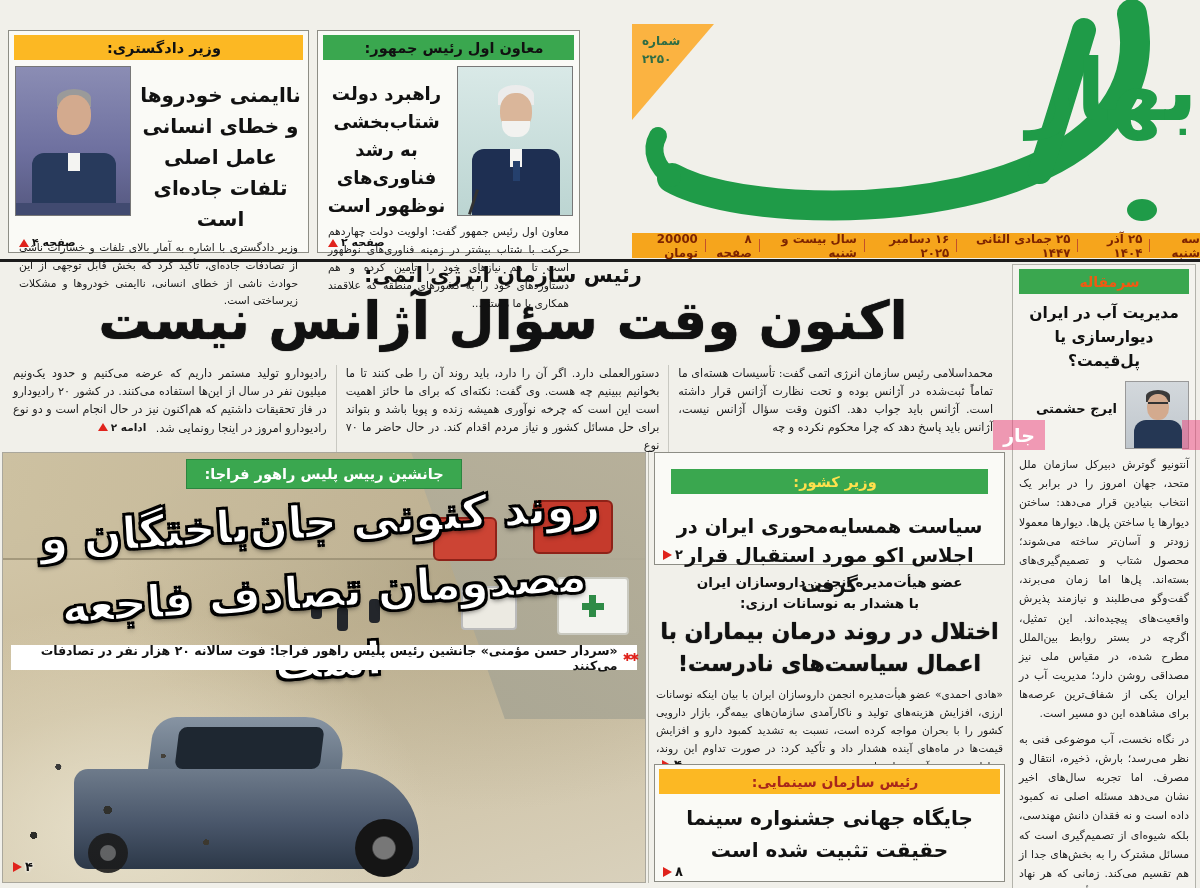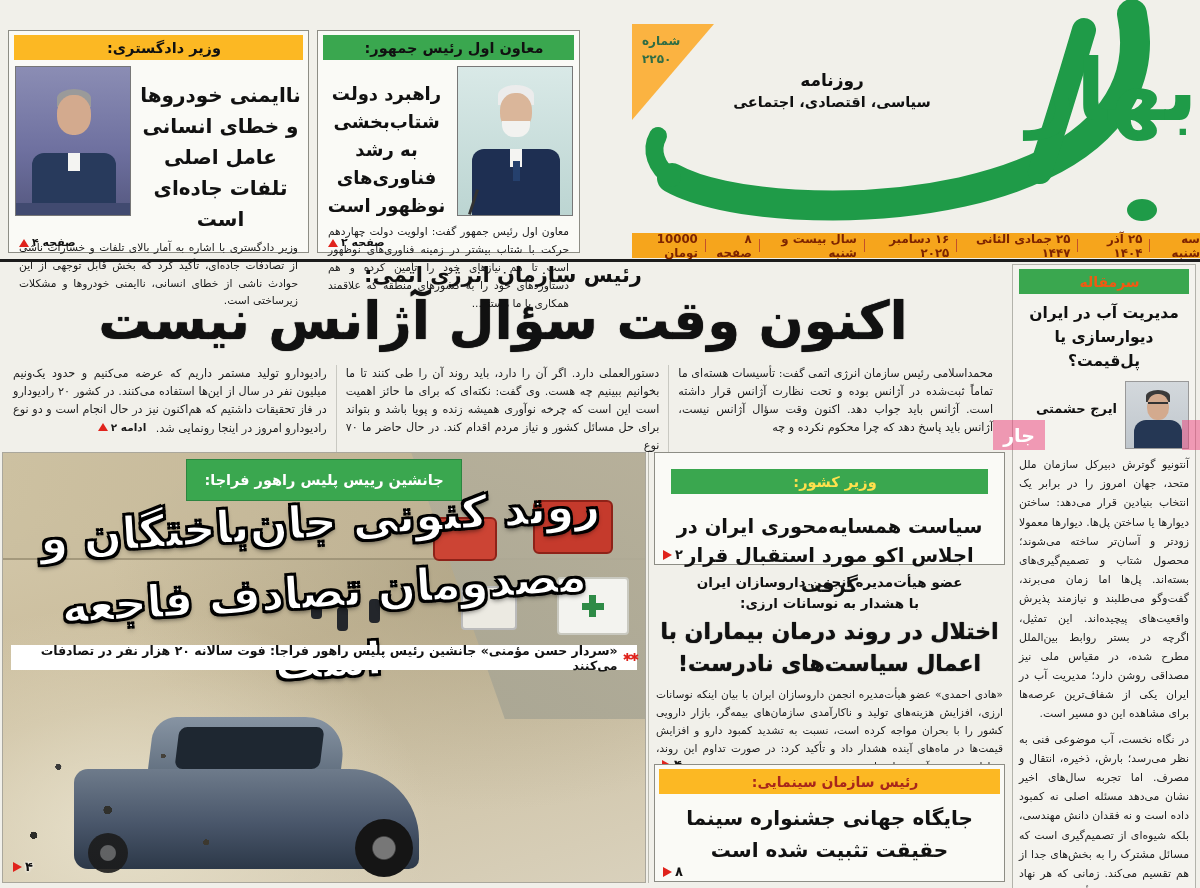--- a/index.html
+++ b/index.html
@@ -77,21 +77,21 @@
   .ph-car .roof { position:absolute; top:0; left:22%; width:56%; height:72px; background:linear-gradient(#8794a3,#586676); border-radius:22px 42px 0 0; transform:skewX(-7deg); }
   .ph-car .win { position:absolute; top:10px; left:30%; width:42%; height:42px; background:#1e2731; border-radius:8px; transform:skewX(-7deg); }
   .ph-car .wheel { position:absolute; right:6px; bottom:-8px; width:58px; height:58px; border-radius:50%; background:radial-gradient(circle,#777 0 26%,#151515 30% 100%); }
   .ph-car .wheel2 { position:absolute; left:14px; bottom:-4px; width:40px; height:40px; border-radius:50%; background:radial-gradient(circle,#666 0 26%,#1b1b1b 30% 100%); opacity:.9; }
   .ph-debris { position:absolute; left:0; bottom:0; width:48%; height:42%; background-image:
       radial-gradient(circle 5px at 18% 36%, #3a3a3a 60%, transparent 62%),
       radial-gradient(circle 7px at 34% 60%, #30302c 60%, transparent 62%),
       radial-gradient(circle 4px at 52% 30%, #44413a 60%, transparent 62%),
       radial-gradient(circle 6px at 10% 74%, #2c2c28 60%, transparent 62%),
       radial-gradient(circle 5px at 66% 78%, #3c382f 60%, transparent 62%); }
-  #ph-kicker { position:absolute; top:6px; left:50%; transform:translateX(-50%); width:276px; height:42px; background:#3aa74f; border:1px solid #2c8540; color:#fff; font-weight:bold; font-size:14.5px; display:flex; align-items:center; justify-content:center; z-index:5; }
+  #ph-kicker { position:absolute; top:6px; left:50%; transform:translateX(-50%); width:276px; height:30px; background:#3aa74f; border:1px solid #2c8540; color:#fff; font-weight:bold; font-size:14.5px; display:flex; align-items:center; justify-content:center; z-index:5; }
   #ph-headline { position:absolute; top:34px; left:0; width:100%; text-align:center; transform:rotate(-3.5deg); z-index:5; }
   #ph-headline div { font-size:45px; font-weight:bold; color:#fff; line-height:1.55; -webkit-text-stroke:1.6px #000;
       text-shadow:-2px -2px 0 #000, 2px -2px 0 #000, -2px 2px 0 #000, 2px 2px 0 #000, 0 3px 5px rgba(0,0,0,.55); }
   #ph-caption { position:absolute; top:192px; left:8px; right:8px; height:25px; background:#ffffff; display:flex; align-items:center; justify-content:center; gap:5px; font-size:12.5px; font-weight:bold; z-index:5; }
   #ph-caption .stars { color:#e0231c; font-size:11px; letter-spacing:-2px; }
 
   #col-divider { position:absolute; left:648px; top:452px; width:1px; height:431px; background:#b9b9b0; }
 
   
   .rhead { font-weight:bold; text-align:center; line-height:1.5; }
@@ -125,44 +125,40 @@
 <div id="page">
 
   <div id="masthead">
     <svg id="logo-svg" viewBox="0 0 568 233" aria-hidden="true">
       <path d="M500,14 C516,90 470,160 330,192 C220,216 90,206 40,178" stroke="#1f9b48" stroke-width="30" fill="none" stroke-linecap="round"></path>
       <path d="M452,30 C436,84 420,136 408,172" stroke="#1f9b48" stroke-width="24" fill="none" stroke-linecap="round"></path>
       <path d="M40,178 C24,168 18,150 26,136" stroke="#1f9b48" stroke-width="18" fill="none" stroke-linecap="round"></path>
       <ellipse cx="510" cy="210" rx="15" ry="11" fill="#1f9b48"></ellipse>
       <text x="480" y="120" text-anchor="middle" font-size="86" font-weight="bold" fill="#1f9b48">بهار</text>
     </svg>
-    <div id="tagline">
-      <div class="t1">روزنامه</div>
-      <div class="t2">سیاسی، اقتصادی، اجتماعی</div>
-    </div>
     <div id="issue-tri">
       <div>شماره</div>
       <div>۲۲۵۰</div>
     </div>
   </div>
 
   <div id="datebar">
     <span>سه شنبه</span>
       <span class="sep"></span>
     <span>۲۵ آذر ۱۴۰۴</span>
       <span class="sep"></span>
     <span>۲۵ جمادی الثانی ۱۴۴۷</span>
       <span class="sep"></span>
     <span>۱۶ دسامبر ۲۰۲۵</span>
       <span class="sep"></span>
     <span>سال بیست و شنبه</span>
       <span class="sep"></span>
     <span>۸ صفحه</span>
       <span class="sep"></span>
-    <span>10000 تومان</span>
+    <span>20000 تومان</span>
   </div>
   <div id="mainrule"></div>
 
   <div class="boxed" style="left:8px; top:30px; width:301px; height:223px;">
     <div class="tbox-inner">
         <div class="strip yellow">
           <span>وزیر دادگستری:</span>
         </div>
       </div>
     <div class="tbox-row">

